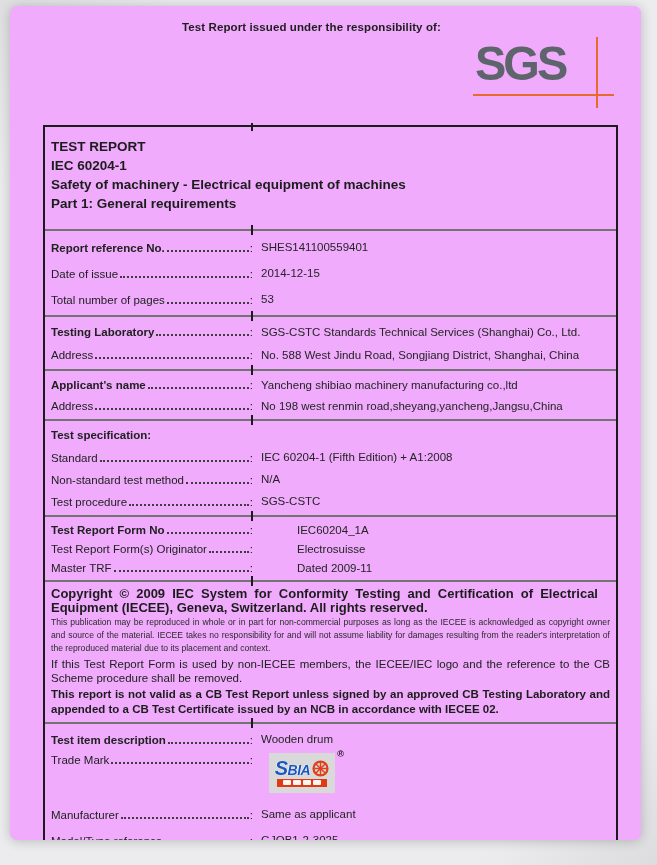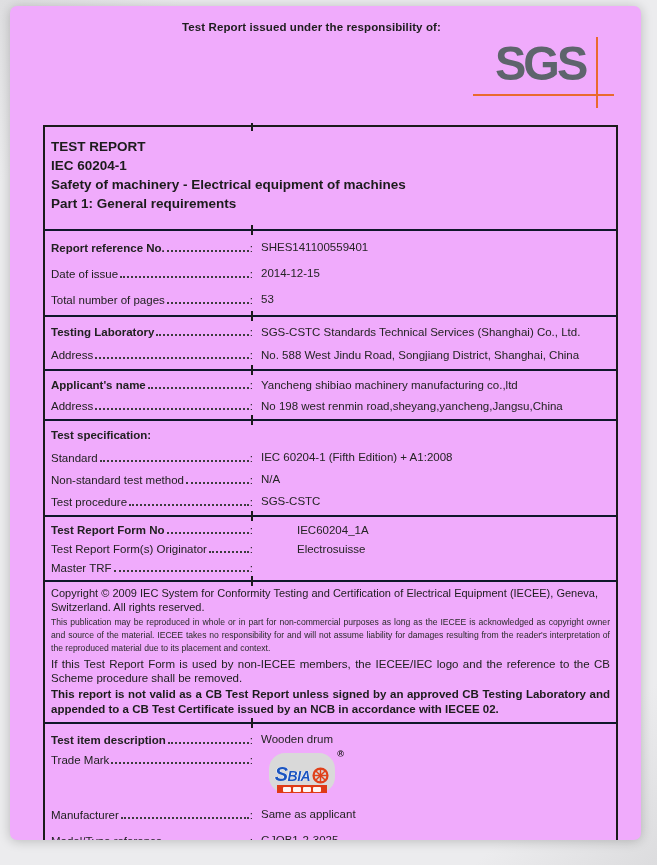--- a/index.html
+++ b/index.html
@@ -16,34 +16,34 @@
     box-shadow:0 1px 12px rgba(0,0,0,0.22);
     overflow:hidden;
   }
   
   .header-note{
     position:absolute;top:15px;left:0;right:28px;text-align:center;
     font-weight:bold;font-size:11.5px;color:#1d1d1d;letter-spacing:0.1px;
   }
   .sgs{position:absolute;top:0;left:0;width:100%;height:120px;}
   .sgs-text{
-    position:absolute;top:34px;left:485px;
+    position:absolute;top:34px;left:465px;
     font-size:47px;line-height:47px;font-weight:bold;letter-spacing:-3px;
     color:#5e646c;transform:scaleY(1.02);
   }
   .sgs-hline{position:absolute;top:88px;left:463px;width:141px;height:2px;}
   .sgs-vline{position:absolute;top:31px;left:586px;width:2px;height:71px;}
 
   
   .report-table{
     position:absolute;left:33px;top:119px;width:571px;
     border:2px solid #1b1b1b;border-bottom:none;
     font-size:11.5px;
   }
-  .sec{position:relative;border-top:2px solid #0f172a;padding:3px 0;}
+  .sec{position:relative;border-top:2px solid #737373;padding:3px 0;}
   .sec.first{border-top:none;}
   .tick::before{
     content:"";position:absolute;left:206px;top:-6px;width:2px;height:10px;background:#1b1b1b;
   }
   .report-table::before{
     content:"";position:absolute;left:206px;top:-4px;width:2px;height:8px;background:#1b1b1b;
   }
   
   .title-block{padding:10px 6px 16px 6px;text-align:left;}
   .title-block div{font-weight:bold;font-size:13.5px;line-height:19px;color:#1c1c1c;}
@@ -55,31 +55,31 @@
   .lbl{width:202px;flex:0 0 202px;display:flex;align-items:baseline;white-space:nowrap;overflow:hidden;}
   .lbl .txt{font-size:11.5px;}
   .b .lbl .txt{font-weight:bold;}
   .dots{flex:1;min-width:6px;border-bottom:2px dotted #3c3c3c;margin:0 1px 2px 2px;height:9px;}
   .lbl::after{content:":";font-size:11.5px;}
   .val{flex:1;padding-left:8px;font-size:11.5px;color:#242424;}
   .heading-row{font-weight:bold;padding:0 6px;display:flex;align-items:center;}
 
   
   .cp{padding:5px 6px 6px 6px;}
-  .cp-bold{font-weight:normal;font-size:11px;line-height:13.5px;text-align:justify;margin:0 12px 2px 0;color:#1c1c1c;}
+  .cp-bold{font-weight:bold;font-size:13px;line-height:13.5px;text-align:justify;margin:0 12px 2px 0;color:#1c1c1c;}
   .cp-fine{font-size:8.6px;line-height:13px;text-align:justify;margin:0 0 2px 0;color:#2a2a2a;}
   .cp-normal{font-size:11.5px;line-height:14px;text-align:justify;margin:0 0 2px 0;}
   .cp-bold2{font-weight:bold;font-size:11.5px;line-height:14.5px;text-align:justify;margin:0;color:#1c1c1c;}
 
   
   .tm-row{height:48px;align-items:flex-start;padding-top:2px;}
   .tm-wrap{position:relative;display:inline-block;margin-left:8px;}
   .tm-box{
     width:66px;height:40px;background:#d9d9d9;
-    display:flex;flex-direction:column;align-items:center;justify-content:flex-end;border-radius:16px;
+    display:flex;flex-direction:column;align-items:center;justify-content:center;
   }
   .tm-line{display:flex;align-items:center;gap:1px;}
   .tm-text{
     display:block;font-weight:bold;font-style:italic;font-size:14px;line-height:16px;
     color:#1c55c0;letter-spacing:-0.5px;
     text-shadow:0.5px 0 0 #fff,-0.5px 0 0 #fff;
   }
   .tm-text::first-letter{font-size:20px;}
   .tm-band{margin-top:1px;width:50px;height:8px;background:#df3a16;display:flex;gap:2px;align-items:center;justify-content:center;}
   .tm-band span{width:8px;height:5px;background:#fff;border-radius:1px;opacity:0.95;}
@@ -204,20 +204,21 @@
             <span class="txt">Test Report Form(s) Originator</span>
             <span class="dots"></span>
           </div>
         <div class="val">Electrosuisse</div>
       </div>
       <div class="row rh19">
         <div class="lbl">
             <span class="txt">Master TRF</span>
             <span class="dots"></span>
           </div>
+        <div class="val">Dated 2009-11</div>
       </div>
     </div>
 
     <div class="sec tick cp">
       <p class="cp-bold">Copyright © 2009 IEC System for Conformity Testing and Certification of Electrical Equipment (IECEE), Geneva, Switzerland. All rights reserved.</p>
       <p class="cp-fine">This publication may be reproduced in whole or in part for non-commercial purposes as long as the IECEE is acknowledged as copyright owner and source of the material. IECEE takes no responsibility for and will not assume liability for damages resulting from the reader's interpretation of the reproduced material due to its placement and context.</p>
       <p class="cp-normal">If this Test Report Form is used by non-IECEE members, the IECEE/IEC logo and the reference to the CB Scheme procedure shall be removed.</p>
       <p class="cp-bold2">This report is not valid as a CB Test Report unless signed by an approved CB Testing Laboratory and appended to a CB Test Certificate issued by an NCB in accordance with IECEE 02.</p>
     </div>
 

